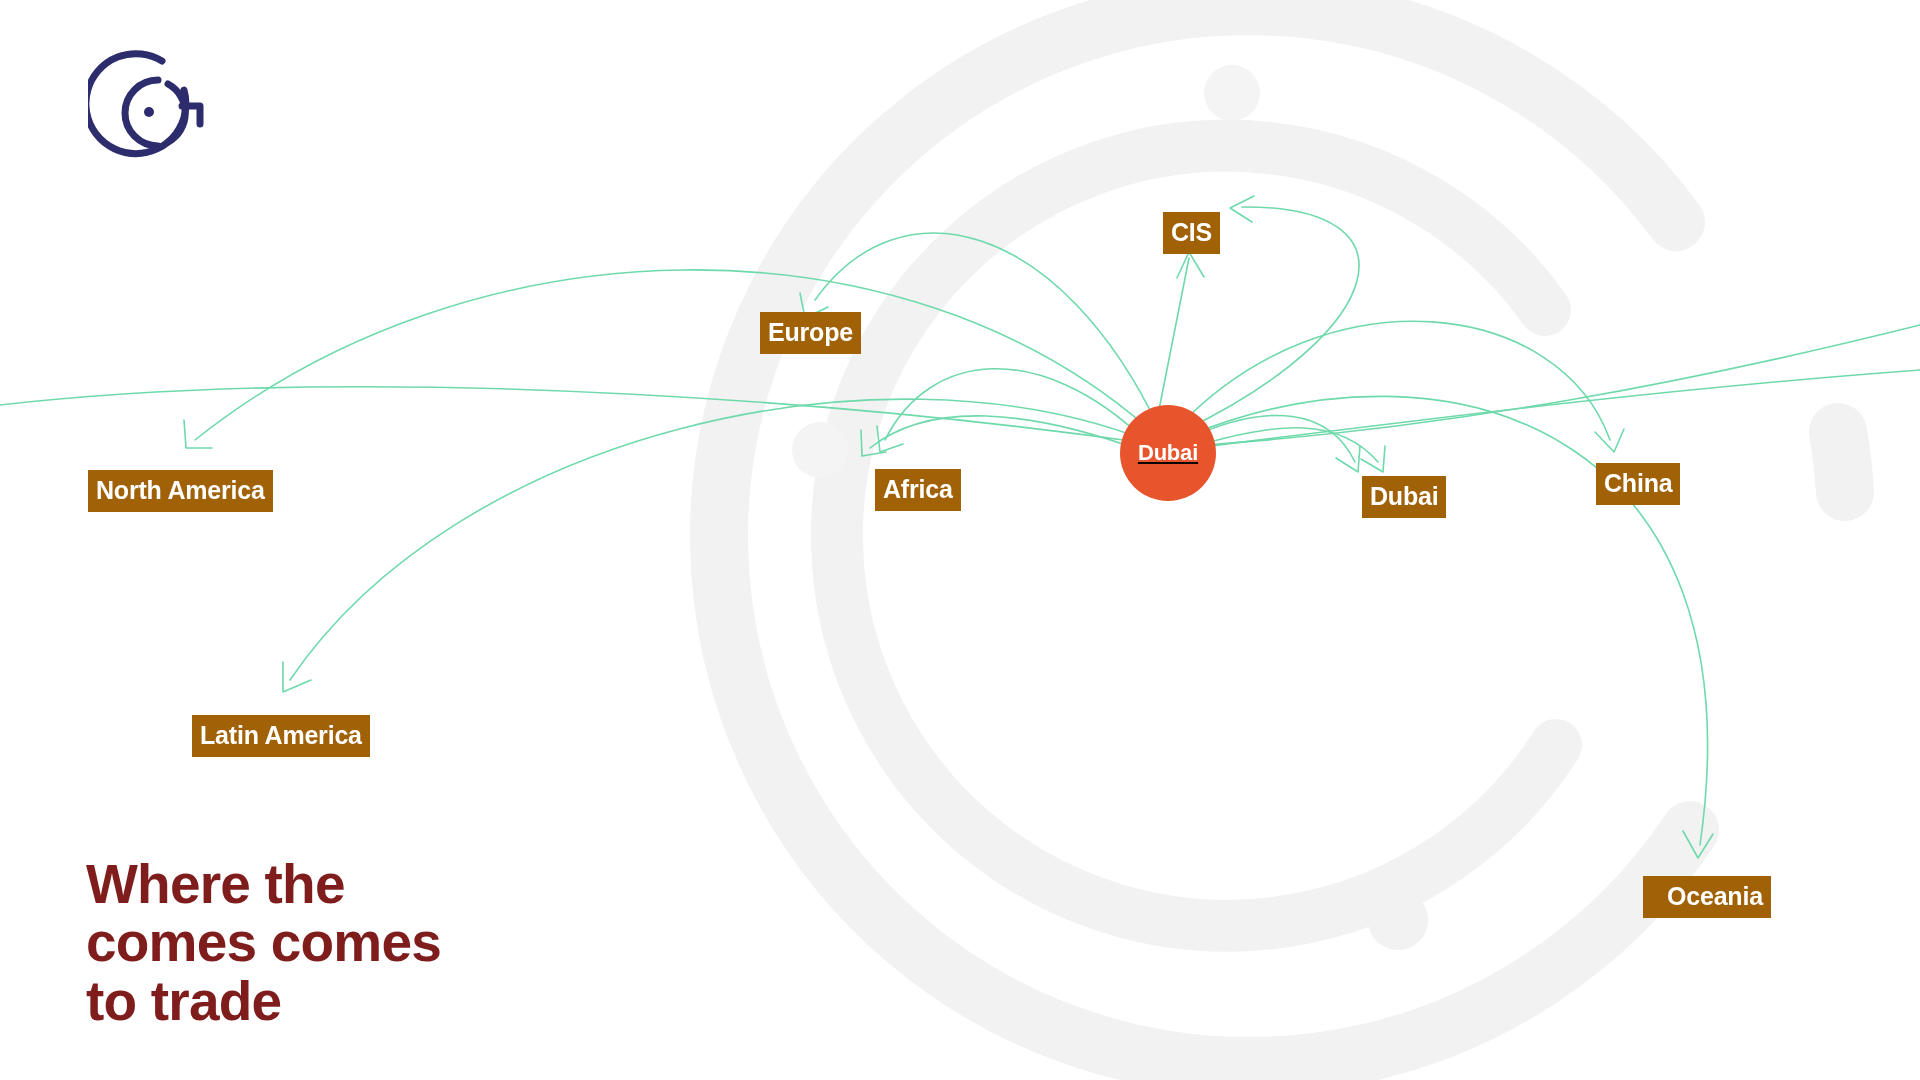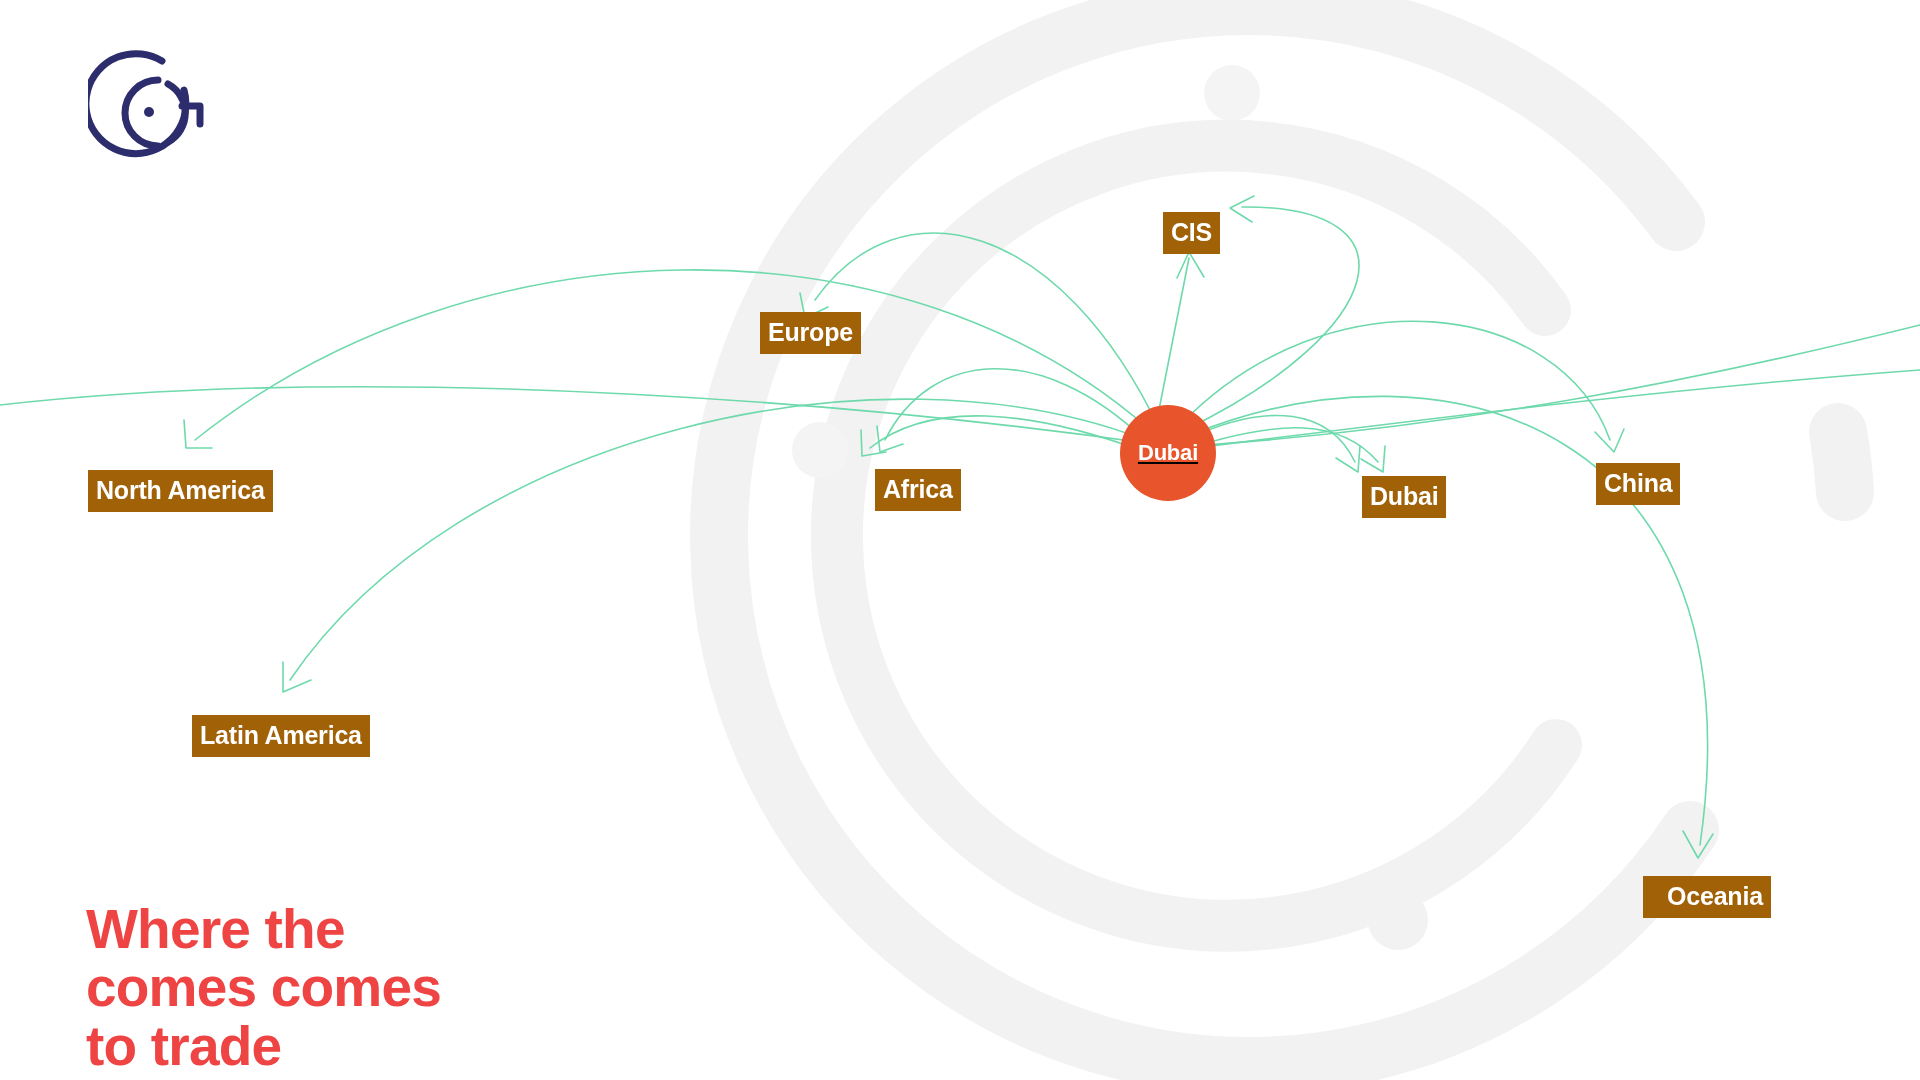--- a/index.html
+++ b/index.html
@@ -69,27 +69,26 @@
     font-size:22px;
     font-weight:bold;
     letter-spacing:-0.2px;
     user-select:none;
   }
 
   
   #headline {
     position:absolute;
     left:86px; top:855px;
-    color:#ef4444;
+    color:#7f1d1d;
     font-size:55px;
     font-weight:bold;
     line-height:1.06;
     letter-spacing:-0.8px;
     user-select:none;
-    margin-top:45px;
   }
   #headline .hl-line { display:block; }
 </style>
 </head>
 <body>
 
 <div id="stage">
 
   <svg id="watermark" viewBox="0 0 1920 1080">
     <g fill="none" stroke="#f2f2f2" stroke-linecap="round">

